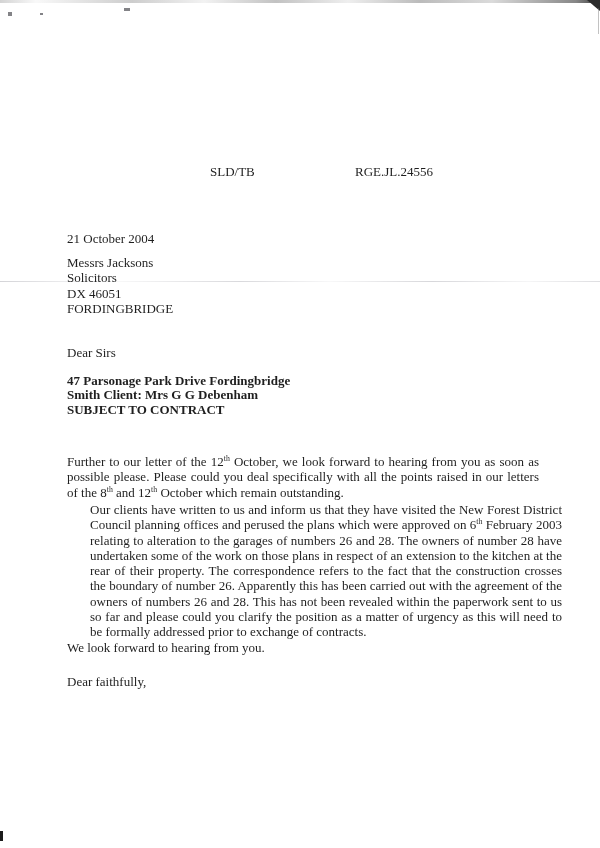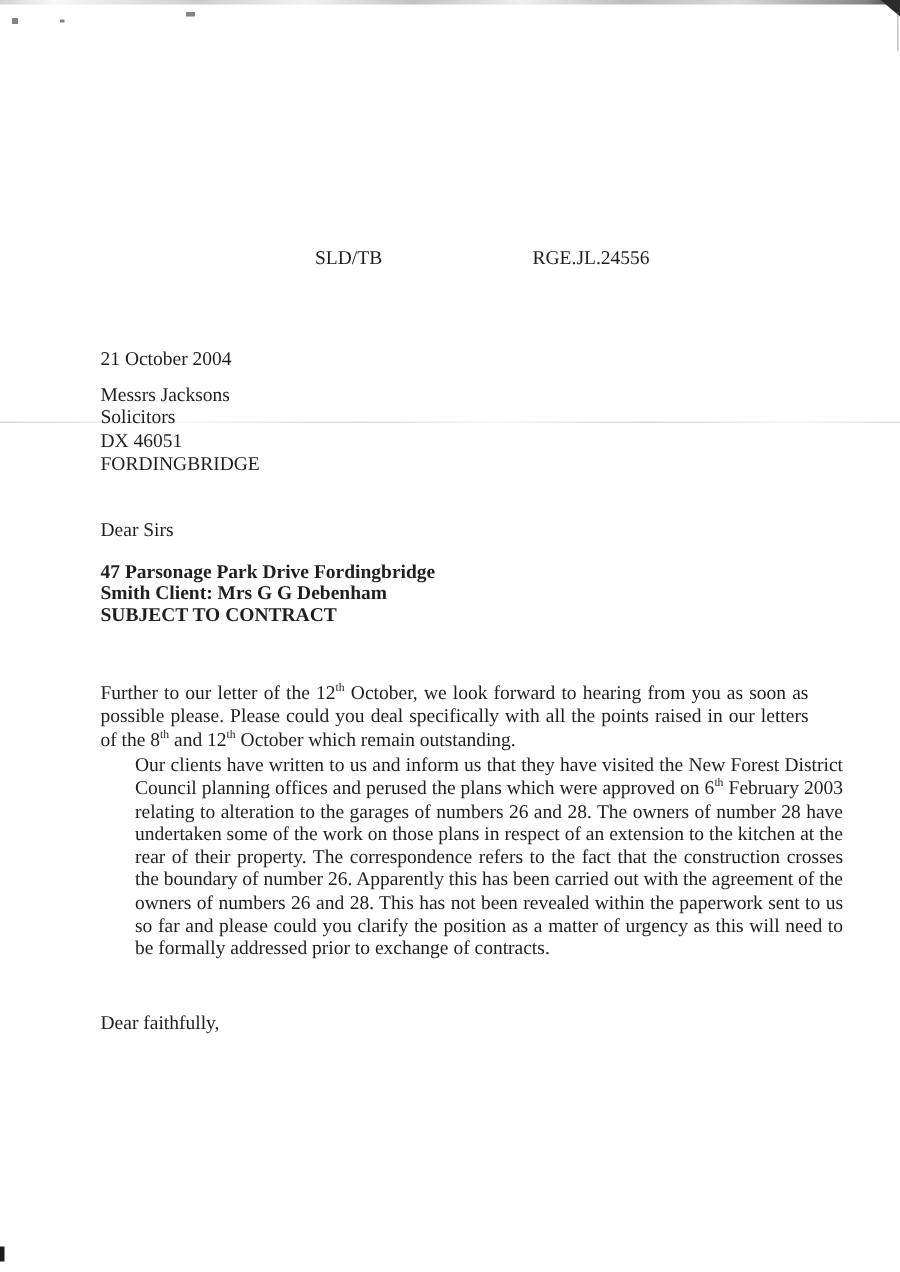--- a/index.html
+++ b/index.html
@@ -103,18 +103,19 @@
     <div class="abs subject">
       <div>47 Parsonage Park Drive Fordingbridge</div>
       <div>Smith Client: Mrs G G Debenham</div>
       <div>SUBJECT TO CONTRACT</div>
     </div>
 
     <div class="abs para para-1">Further to our letter of the 12<sup>th</sup> October, we look forward to hearing from you as soon as possible please.  Please could you deal specifically with all the points raised in our letters of the 8<sup>th</sup> and 12<sup>th</sup> October which remain outstanding.</div>
 
     <div class="abs para para-2">Our clients have written to us and inform us that they have visited the New Forest District Council planning offices and perused the plans which were approved on 6<sup>th</sup> February 2003 relating to alteration to the garages of numbers 26 and 28.  The owners of number 28 have undertaken some of the work on those plans in respect of an extension to the kitchen at the rear of their property.  The correspondence refers to the fact that the construction crosses the boundary of number 26.  Apparently this has been carried out with the agreement of the owners of numbers 26 and 28.  This has not been revealed within the paperwork sent to us so far and please could you clarify the position as a matter of urgency as this will need to be formally addressed prior to exchange of contracts.</div>
 
+    <div class="abs closing-line">We look forward to hearing from you.</div>
 
     <div class="abs valediction">Dear faithfully,</div>
 
 
   </div>
 </div>
 
 </body></html>

